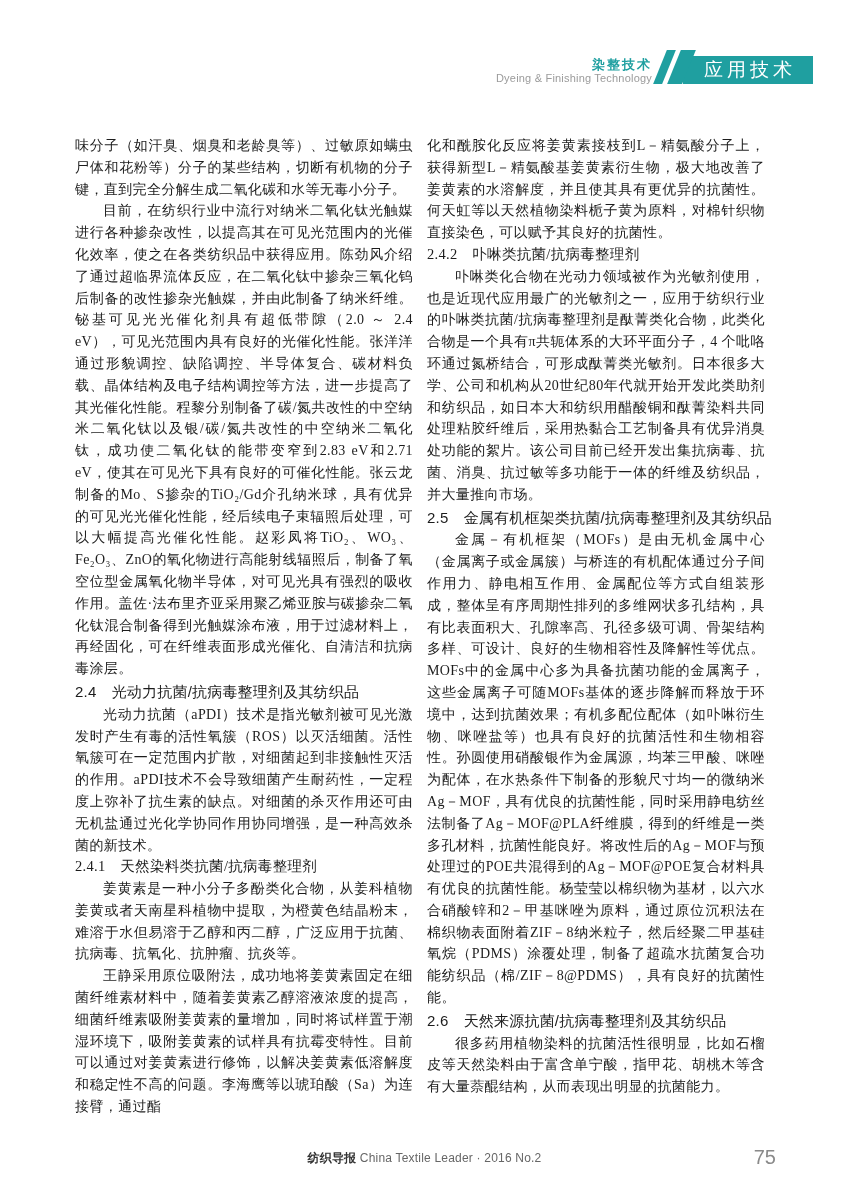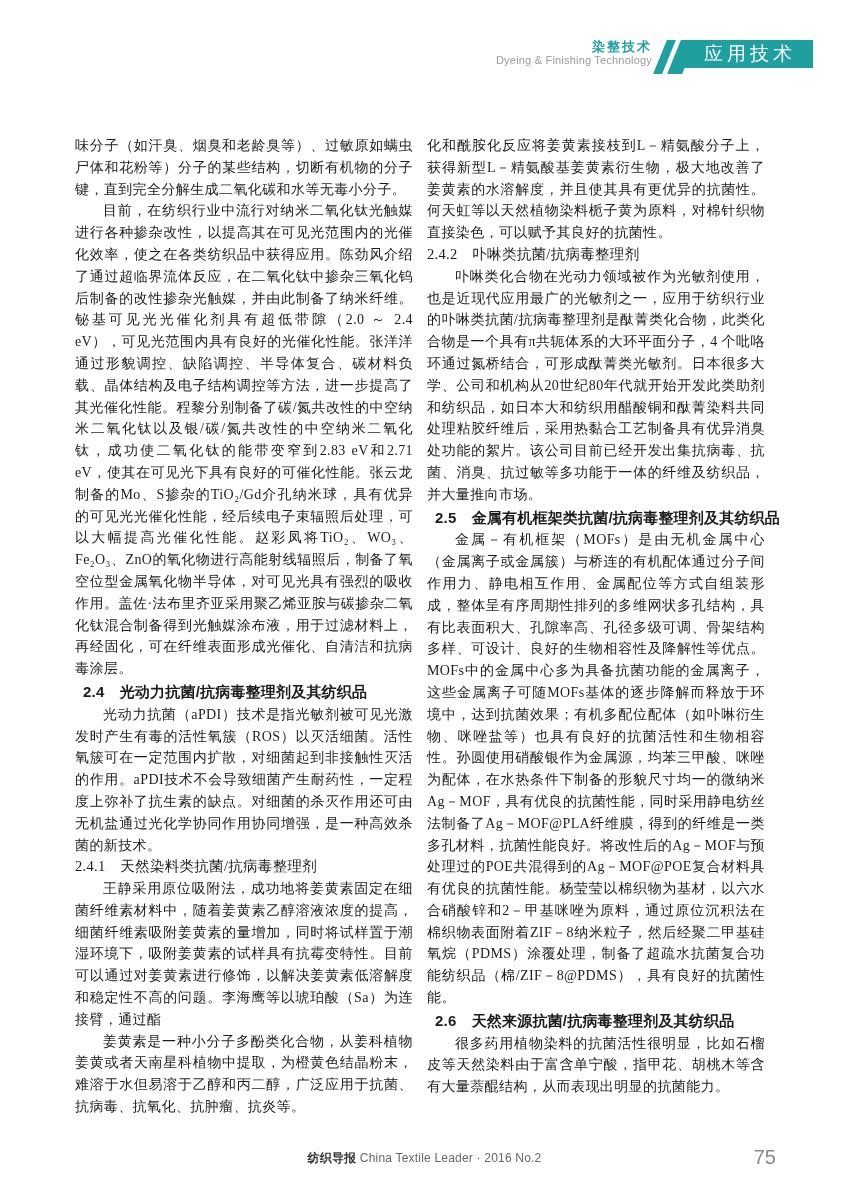--- a/index.html
+++ b/index.html
@@ -7,21 +7,21 @@
     width:849px;height:1200px;
     background:#ffffff;
     font-family:"Liberation Serif","DejaVu Serif",serif;
     color:#1c1c1c;
     position:relative;
     overflow:hidden;
   }
   
   .page-header{
     position:absolute;top:40px;left:0;right:36px;
-    display:flex;justify-content:flex-end;align-items:flex-start;
+    display:flex;justify-content:flex-end;align-items:flex-end;
     height:44px;
   }
   .header-titles{
     text-align:right;
     margin-right:8px;
     line-height:1.1;
   }
   .header-cn{
     font-family:"Liberation Sans","DejaVu Sans",sans-serif;
     font-weight:bold;font-size:13px;letter-spacing:2px;
@@ -51,23 +51,23 @@
   .col{width:338px;}
   .block{
     font-size:14px;line-height:21.8px;
     text-align:justify;
     letter-spacing:0.4px;
   }
   .block.body{text-indent:2em;}
   .block.body-first{text-indent:0;}
   .block.heading{
     font-family:"Liberation Sans","DejaVu Sans",sans-serif;
-    font-weight:bold;font-size:15px;
+    font-weight:normal;font-size:15px;
     text-indent:0;letter-spacing:0.2px;
-    margin:1px 8px;
+    margin:1px 0;
     white-space:nowrap;
   }
   .block.subheading{
     font-size:14.5px;text-indent:0;letter-spacing:0.3px;
   }
   
   .page-footer{
     position:absolute;left:0;right:0;top:1146px;height:26px;
   }
   .footer-center{
@@ -98,22 +98,22 @@
   <div class="header-badge accent-bg" style="background: rgb(31, 159, 160);">应用技术</div>
 </div>
 
 <div class="columns">
   <div class="col">
       <div class="block body-first">味分子（如汗臭、烟臭和老龄臭等）、过敏原如螨虫尸体和花粉等）分子的某些结构，切断有机物的分子键，直到完全分解生成二氧化碳和水等无毒小分子。</div>
       <div class="block body">目前，在纺织行业中流行对纳米二氧化钛光触媒进行各种掺杂改性，以提高其在可见光范围内的光催化效率，使之在各类纺织品中获得应用。陈劲风介绍了通过超临界流体反应，在二氧化钛中掺杂三氧化钨后制备的改性掺杂光触媒，并由此制备了纳米纤维。铋基可见光光催化剂具有超低带隙（2.0 ～ 2.4 eV），可见光范围内具有良好的光催化性能。张洋洋通过形貌调控、缺陷调控、半导体复合、碳材料负载、晶体结构及电子结构调控等方法，进一步提高了其光催化性能。程黎分别制备了碳/氮共改性的中空纳米二氧化钛以及银/碳/氮共改性的中空纳米二氧化钛，成功使二氧化钛的能带变窄到2.83 eV和2.71 eV，使其在可见光下具有良好的可催化性能。张云龙制备的Mo、S掺杂的TiO₂/Gd介孔纳米球，具有优异的可见光光催化性能，经后续电子束辐照后处理，可以大幅提高光催化性能。赵彩凤将TiO₂、WO₃、Fe₂O₃、ZnO的氧化物进行高能射线辐照后，制备了氧空位型金属氧化物半导体，对可见光具有强烈的吸收作用。盖佐·法布里齐亚采用聚乙烯亚胺与碳掺杂二氧化钛混合制备得到光触媒涂布液，用于过滤材料上，再经固化，可在纤维表面形成光催化、自清洁和抗病毒涂层。</div>
       <div class="block heading">2.4　光动力抗菌/抗病毒整理剂及其纺织品</div>
       <div class="block body">光动力抗菌（aPDI）技术是指光敏剂被可见光激发时产生有毒的活性氧簇（ROS）以灭活细菌。活性氧簇可在一定范围内扩散，对细菌起到非接触性灭活的作用。aPDI技术不会导致细菌产生耐药性，一定程度上弥补了抗生素的缺点。对细菌的杀灭作用还可由无机盐通过光化学协同作用协同增强，是一种高效杀菌的新技术。</div>
       <div class="block subheading">2.4.1　天然染料类抗菌/抗病毒整理剂</div>
+      <div class="block body">姜黄素是一种小分子多酚类化合物，从姜科植物姜黄或者天南星科植物中提取，为橙黄色结晶粉末，难溶于水但易溶于乙醇和丙二醇，广泛应用于抗菌、抗病毒、抗氧化、抗肿瘤、抗炎等。</div>
       <div class="block body">王静采用原位吸附法，成功地将姜黄素固定在细菌纤维素材料中，随着姜黄素乙醇溶液浓度的提高，细菌纤维素吸附姜黄素的量增加，同时将试样置于潮湿环境下，吸附姜黄素的试样具有抗霉变特性。目前可以通过对姜黄素进行修饰，以解决姜黄素低溶解度和稳定性不高的问题。李海鹰等以琥珀酸（Sa）为连接臂，通过酯</div>
-      <div class="block body">姜黄素是一种小分子多酚类化合物，从姜科植物姜黄或者天南星科植物中提取，为橙黄色结晶粉末，难溶于水但易溶于乙醇和丙二醇，广泛应用于抗菌、抗病毒、抗氧化、抗肿瘤、抗炎等。</div>
     </div>
   <div class="col">
       <div class="block body-first">化和酰胺化反应将姜黄素接枝到L－精氨酸分子上，获得新型L－精氨酸基姜黄素衍生物，极大地改善了姜黄素的水溶解度，并且使其具有更优异的抗菌性。何天虹等以天然植物染料栀子黄为原料，对棉针织物直接染色，可以赋予其良好的抗菌性。</div>
       <div class="block subheading">2.4.2　卟啉类抗菌/抗病毒整理剂</div>
       <div class="block body">卟啉类化合物在光动力领域被作为光敏剂使用，也是近现代应用最广的光敏剂之一，应用于纺织行业的卟啉类抗菌/抗病毒整理剂是酞菁类化合物，此类化合物是一个具有π共轭体系的大环平面分子，4 个吡咯环通过氮桥结合，可形成酞菁类光敏剂。日本很多大学、公司和机构从20世纪80年代就开始开发此类助剂和纺织品，如日本大和纺织用醋酸铜和酞菁染料共同处理粘胶纤维后，采用热黏合工艺制备具有优异消臭处功能的絮片。该公司目前已经开发出集抗病毒、抗菌、消臭、抗过敏等多功能于一体的纤维及纺织品，并大量推向市场。</div>
       <div class="block heading">2.5　金属有机框架类抗菌/抗病毒整理剂及其纺织品</div>
       <div class="block body">金属－有机框架（MOFs）是由无机金属中心（金属离子或金属簇）与桥连的有机配体通过分子间作用力、静电相互作用、金属配位等方式自组装形成，整体呈有序周期性排列的多维网状多孔结构，具有比表面积大、孔隙率高、孔径多级可调、骨架结构多样、可设计、良好的生物相容性及降解性等优点。MOFs中的金属中心多为具备抗菌功能的金属离子，这些金属离子可随MOFs基体的逐步降解而释放于环境中，达到抗菌效果；有机多配位配体（如卟啉衍生物、咪唑盐等）也具有良好的抗菌活性和生物相容性。孙圆使用硝酸银作为金属源，均苯三甲酸、咪唑为配体，在水热条件下制备的形貌尺寸均一的微纳米Ag－MOF，具有优良的抗菌性能，同时采用静电纺丝法制备了Ag－MOF@PLA纤维膜，得到的纤维是一类多孔材料，抗菌性能良好。将改性后的Ag－MOF与预处理过的POE共混得到的Ag－MOF@POE复合材料具有优良的抗菌性能。杨莹莹以棉织物为基材，以六水合硝酸锌和2－甲基咪唑为原料，通过原位沉积法在棉织物表面附着ZIF－8纳米粒子，然后经聚二甲基硅氧烷（PDMS）涂覆处理，制备了超疏水抗菌复合功能纺织品（棉/ZIF－8@PDMS），具有良好的抗菌性能。</div>
       <div class="block heading">2.6　天然来源抗菌/抗病毒整理剂及其纺织品</div>
       <div class="block body">很多药用植物染料的抗菌活性很明显，比如石榴皮等天然染料由于富含单宁酸，指甲花、胡桃木等含有大量萘醌结构，从而表现出明显的抗菌能力。</div>
     </div>

